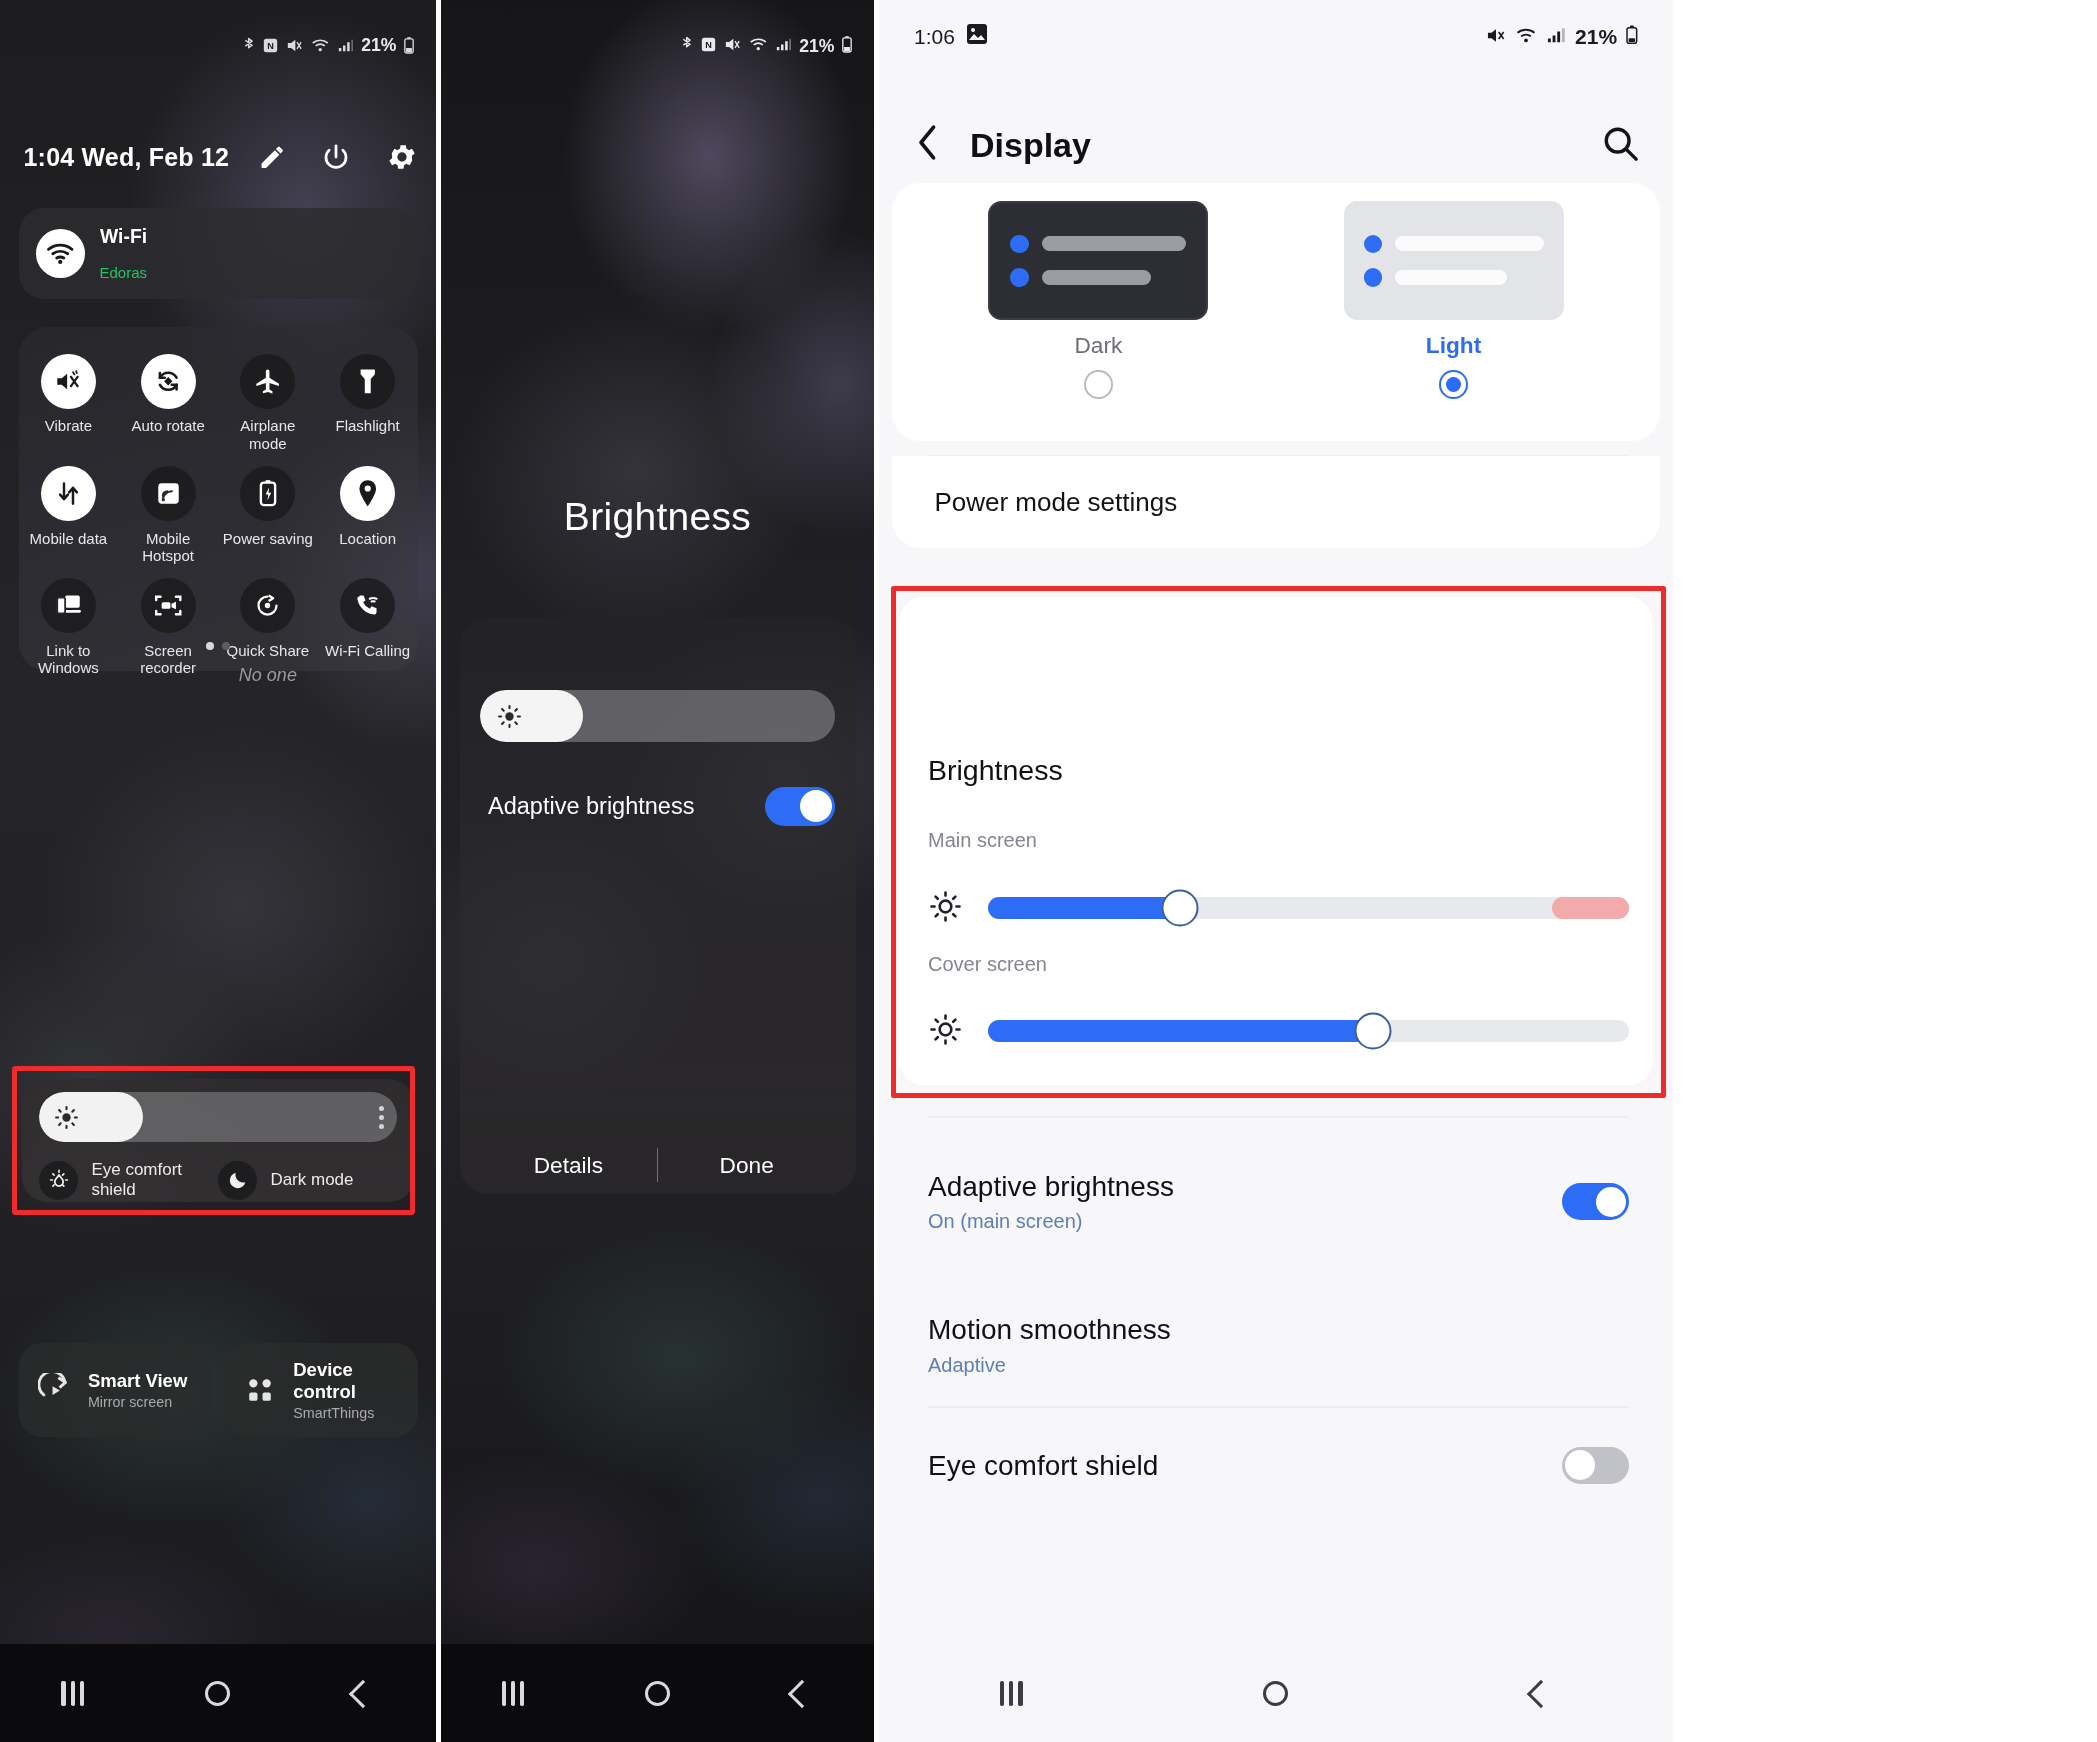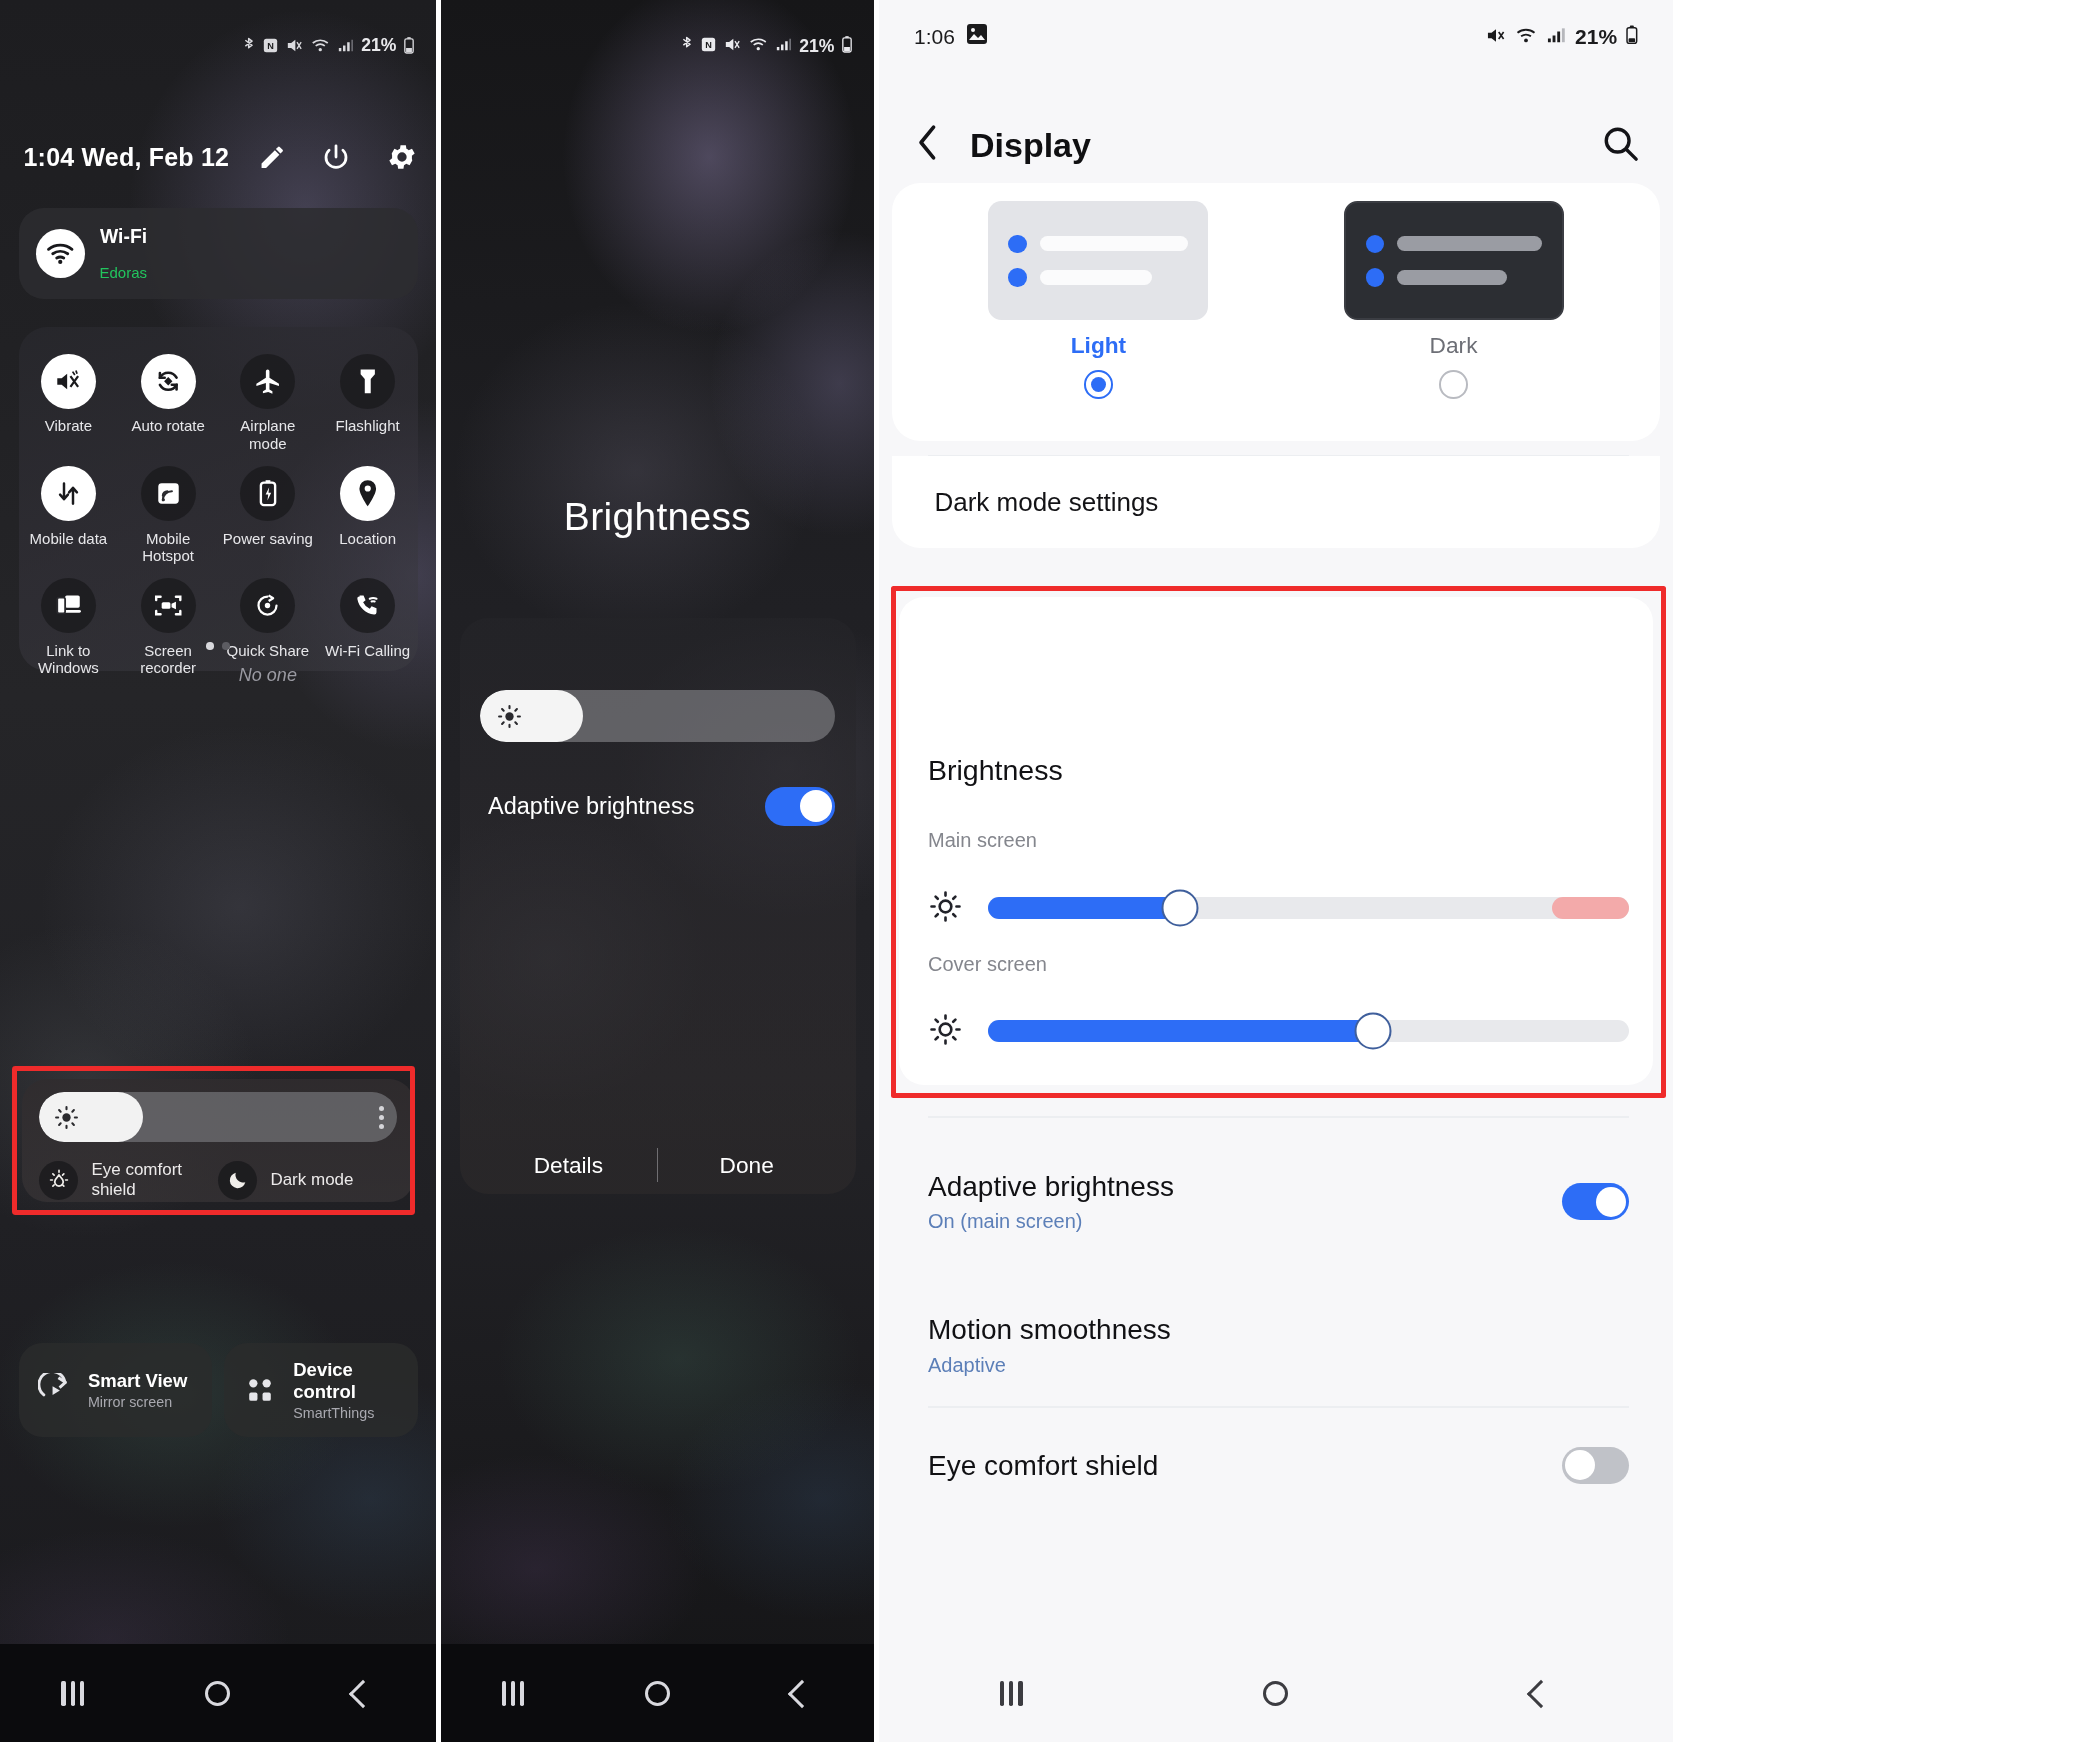--- a/index.html
+++ b/index.html
@@ -786,51 +786,51 @@
         <svg width="37" height="37" viewBox="0 0 26 26">
             <circle cx="11" cy="11" r="8" stroke="#141418" stroke-width="2.4" fill="none"></circle>
             <path d="M17 17l7 7" stroke="#141418" stroke-width="2.4" stroke-linecap="round"></path>
           </svg>
       </span>
     </div>
 
     <div class="p3-card p3-theme-card"></div>
     <div class="p3-theme-row">
       <div class="p3-theme-opt">
+        <div class="p3-thumb dark">
+          <span class="p3-thumb-line">
+              <span class="p3-dot-b"></span>
+              <span class="p3-bar"></span>
+            </span>
+          <span class="p3-thumb-line">
+              <span class="p3-dot-b"></span>
+              <span class="p3-bar" style="flex:0 0 62%"></span>
+            </span>
+        </div>
+        <div class="p3-thumb-lbl unsel">Dark</div>
+        <div class="p3-radio"></div>
+      </div>
+      <div class="p3-theme-opt">
         <div class="p3-thumb light">
           <span class="p3-thumb-line">
               <span class="p3-dot-b"></span>
               <span class="p3-bar"></span>
             </span>
           <span class="p3-thumb-line">
               <span class="p3-dot-b"></span>
               <span class="p3-bar" style="flex:0 0 62%"></span>
             </span>
         </div>
         <div class="p3-thumb-lbl sel">Light</div>
         <div class="p3-radio on"></div>
       </div>
-      <div class="p3-theme-opt">
-        <div class="p3-thumb dark">
-          <span class="p3-thumb-line">
-              <span class="p3-dot-b"></span>
-              <span class="p3-bar"></span>
-            </span>
-          <span class="p3-thumb-line">
-              <span class="p3-dot-b"></span>
-              <span class="p3-bar" style="flex:0 0 62%"></span>
-            </span>
-        </div>
-        <div class="p3-thumb-lbl unsel">Dark</div>
-        <div class="p3-radio"></div>
-      </div>
     </div>
     <div class="p3-seprow" style="top:455px;"></div>
     <div class="p3-darkmode-row">
-      <span class="p3-row-title">Dark mode settings</span>
+      <span class="p3-row-title">Power mode settings</span>
     </div>
 
     <div class="p3-bright-card"></div>
     <div class="p3-bright-h">Brightness</div>
 
     <div class="p3-sublbl" style="top:829px;">Main screen</div>
     <div class="p3-slider-wrap" style="top:889px;">
       <span>
         <svg width="35" height="35" viewBox="0 0 24 24">
             <circle cx="12" cy="12" r="4" stroke="#22232a" stroke-width="1.8" fill="none"></circle>

